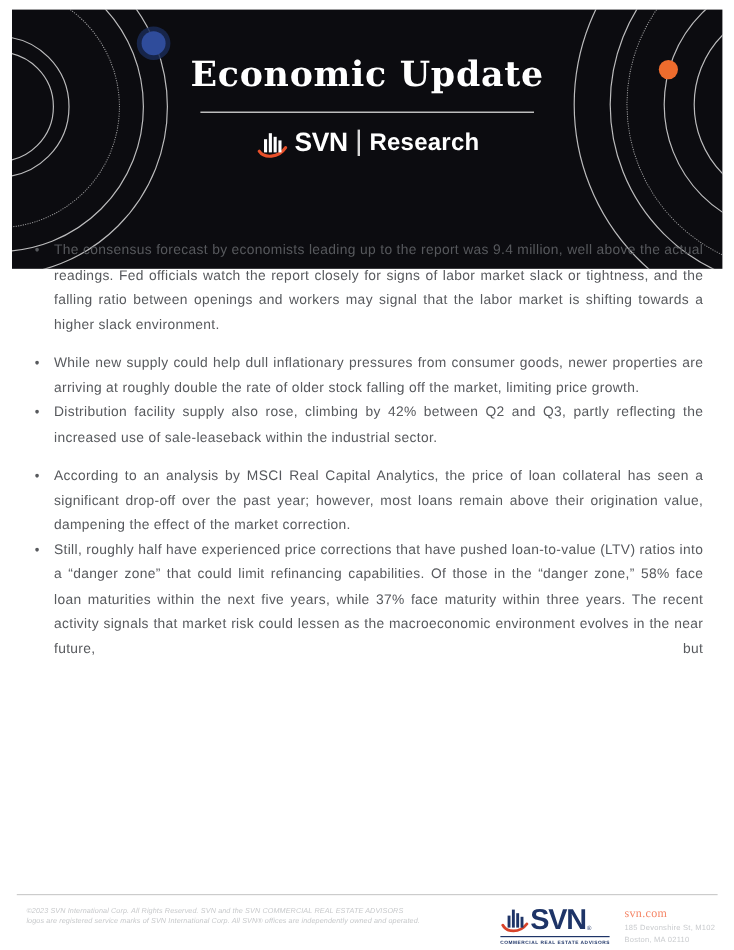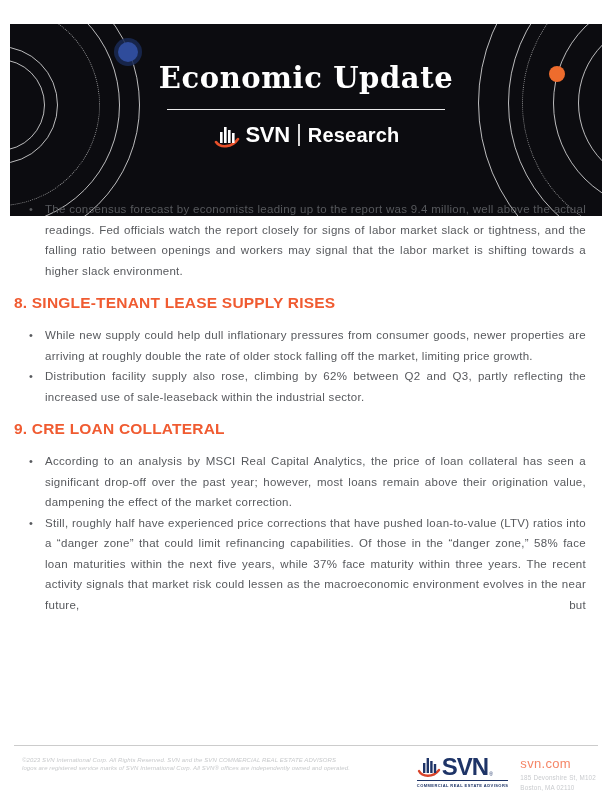--- a/index.html
+++ b/index.html
@@ -8,22 +8,22 @@
     width: 612px; height: 792px;
     margin: 0 auto;
     background: #ffffff;
     overflow: hidden;
     font-family: "Liberation Sans", sans-serif;
   }
 
   
   .banner {
     position: absolute;
-    left: 10px; top: 24px;
-    width: 592px; height: 192px;
+    left: 10px; top: 8px;
+    width: 592px; height: 216px;
     background: #0c0c10;
     overflow: hidden;
   }
   .ring {
     position: absolute;
     border: 1px solid rgba(255,255,255,0.72);
     border-radius: 50%;
   }
   .ring.dotted { border-style: dotted; border-color: rgba(255,255,255,0.55); }
   .orbit-dot { position: absolute; border-radius: 50%; }
@@ -117,21 +117,21 @@
   .svn-logo-row .reg { font-size: 5px; color: #1e3467; vertical-align: top; line-height: 8px; }
   .svn-tagline {
     margin-top: 2px;
     font-size: 4px; letter-spacing: 0.45px;
     color: #1e3467; font-weight: bold;
     border-top: 0.5px solid #1e3467;
     padding-top: 1.5px;
     white-space: nowrap;
   }
   .addr-block { padding-top: 1px; }
-  .website { font-size: 13px; color: #f58667; letter-spacing: 0.3px; }
+  .website { font-size: 10px; color: #f58667; letter-spacing: 0.3px; font-family: Liberation Serif, serif; }
   .addr-line { font-size: 6.3px; line-height: 8.5px; color: #c9cbce; letter-spacing: 0.2px; margin-top: 1px; }
   .addr-line.first { margin-top: 3px; }
 </style>
 </head>
 <body>
 
 <div class="page">
 
   <header class="banner">
 
@@ -167,27 +167,25 @@
       <span class="sub-name">Research</span>
     </div>
   </header>
 
   <main class="content">
 
     <ul>
       <li>The consensus forecast by economists leading up to the report was 9.4 million, well above the actual readings. Fed officials watch the report closely for signs of labor market slack or tightness, and the falling ratio between openings and workers may signal that the labor market is shifting towards a higher slack environment.</li>
     </ul>
 
-    <h2>8. SINGLE-TENANT LEASE SUPPLY RISES</h2>
     <ul>
       <li>While new supply could help dull inflationary pressures from consumer goods, newer properties are arriving at roughly double the rate of older stock falling off the market, limiting price growth.</li>
-      <li>Distribution facility supply also rose, climbing by 62% between Q2 and Q3, partly reflecting the increased use of sale-leaseback within the industrial sector.</li>
+      <li>Distribution facility supply also rose, climbing by 42% between Q2 and Q3, partly reflecting the increased use of sale-leaseback within the industrial sector.</li>
     </ul>
 
-    <h2>9. CRE LOAN COLLATERAL</h2>
     <ul>
       <li>According to an analysis by MSCI Real Capital Analytics, the price of loan collateral has seen a significant drop-off over the past year; however, most loans remain above their origination value, dampening the effect of the market correction.</li>
       <li class="force-justify">Still, roughly half have experienced price corrections that have pushed loan-to-value (LTV) ratios into a “danger zone” that could limit refinancing capabilities. Of those in the “danger zone,” 58% face loan maturities within the next five years, while 37% face maturity within three years. The recent activity signals that market risk could lessen as the macroeconomic environment evolves in the near future, but</li>
     </ul>
   </main>
 
   <footer class="footer">
     <p class="copyright">©2023 SVN International Corp. All Rights Reserved. SVN and the SVN COMMERCIAL REAL ESTATE ADVISORS logos are registered service marks of SVN International Corp. All SVN® offices are independently owned and operated.</p>
 
     <div class="footer-right">

